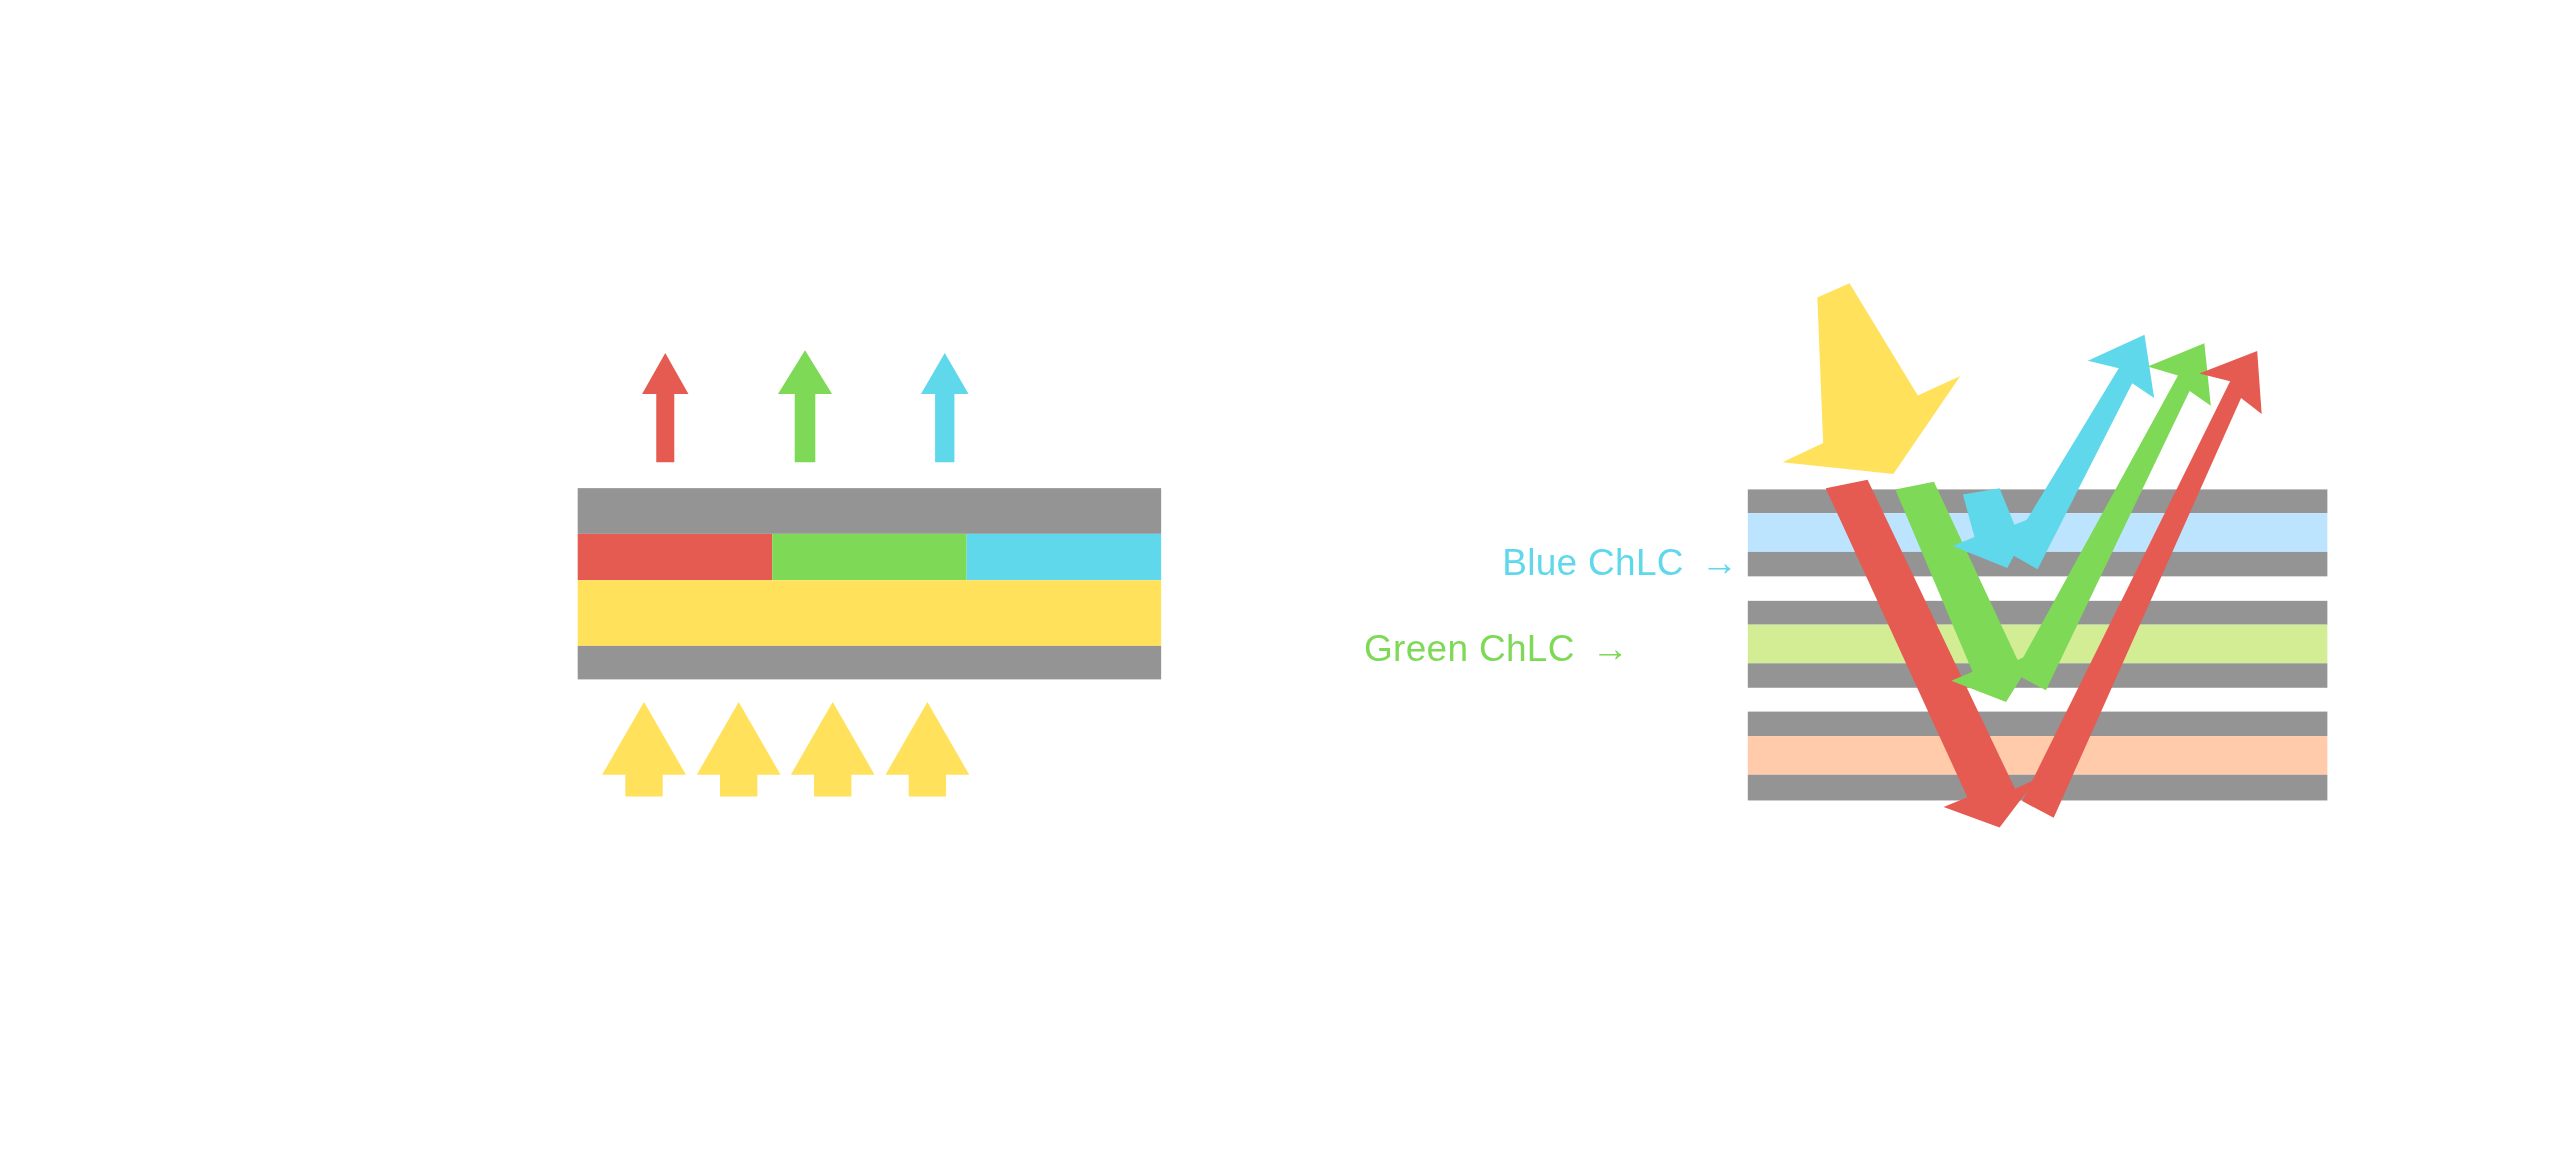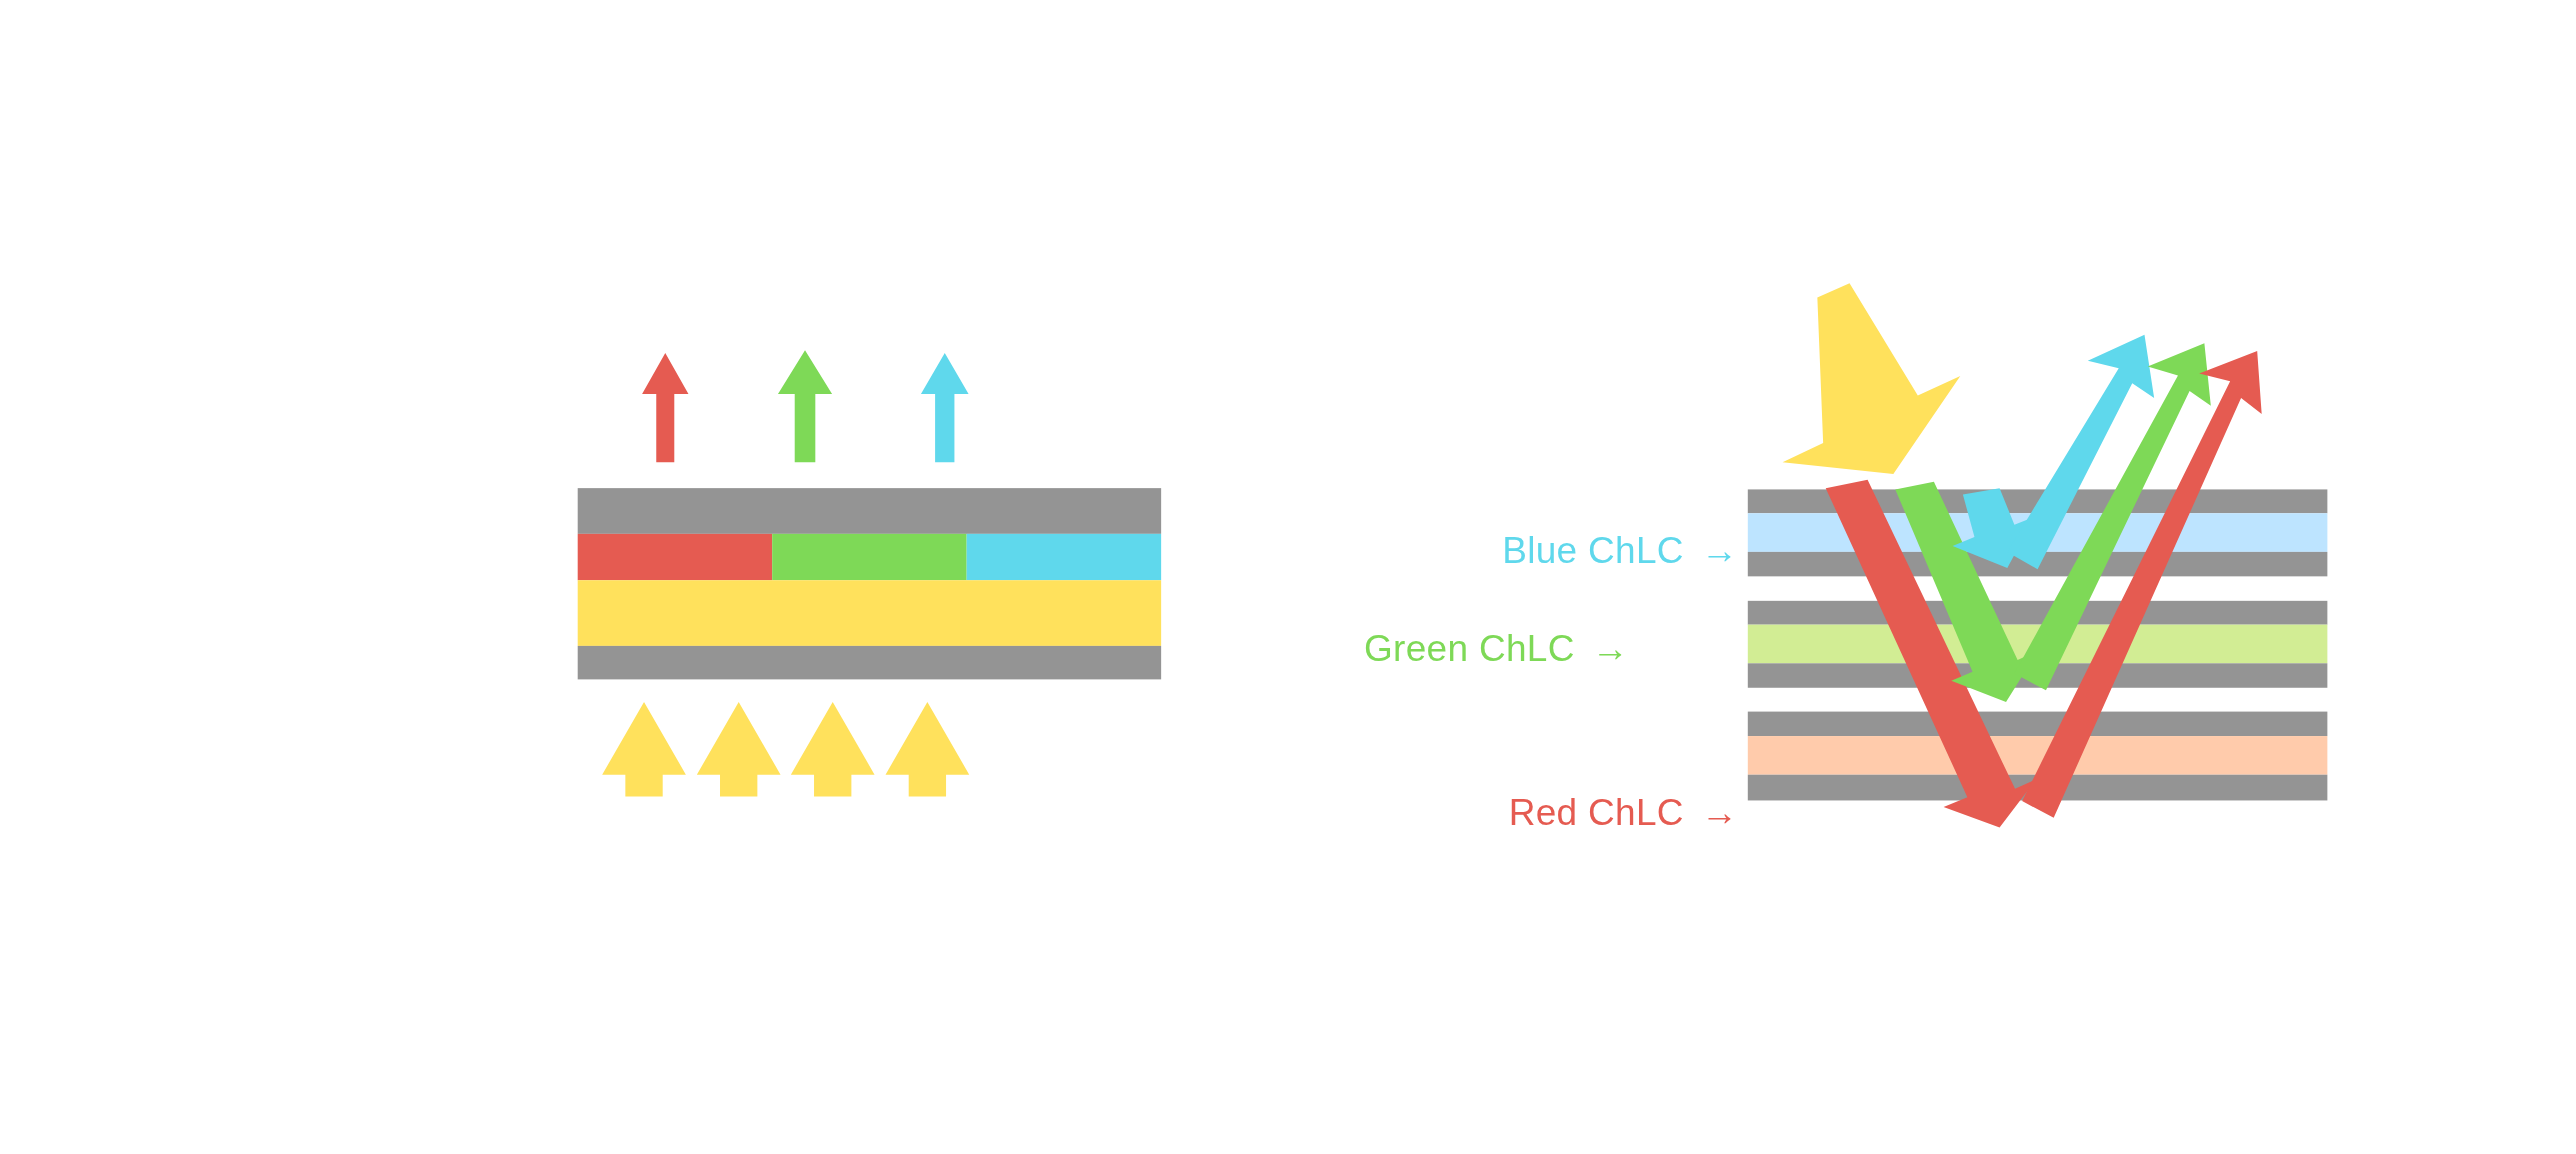--- a/index.html
+++ b/index.html
@@ -116,29 +116,25 @@
       <g>
         <path d="M 3177 1072 L 3128 1046 L 3382 583 L 3335 569 L 3423 533 L 3433 630 L 3400 607 Z" fill="#7ed957"></path>
       </g>
 
       <g>
         <path d="M 3189 1270 L 3140 1244 L 3463 592 L 3415 580 L 3505 545 L 3512 643 L 3480 618 Z" fill="#e55b51"></path>
       </g>
     </g>
   </svg>
 
-  <div style="position:absolute; left:1403px; top:530px; width:335px; text-align:right; color:#5fd8ec;">
+  <div style="position:absolute; left:1403px; top:542px; width:335px; text-align:right; color:#5fd8ec;">
     <span class="lbl">Blue ChLC</span>
     <span class="lbl" style="margin-left:14px;">→</span>
   </div>
 
   <div style="position:absolute; left:1364px; top:628px; width:374px; color:#7ed957;">
     <span class="lbl">Green ChLC</span>
     <span class="lbl" style="margin-left:14px;">→</span>
   </div>
 
-  <div style="position:absolute; left:1403px; top:792px; width:335px; text-align:right; color:#e55b51;">
-    <span class="lbl">Red ChLC</span>
-    <span class="lbl" style="margin-left:14px;">→</span>
-  </div>
 
 </div>
 
 
 </body></html>

